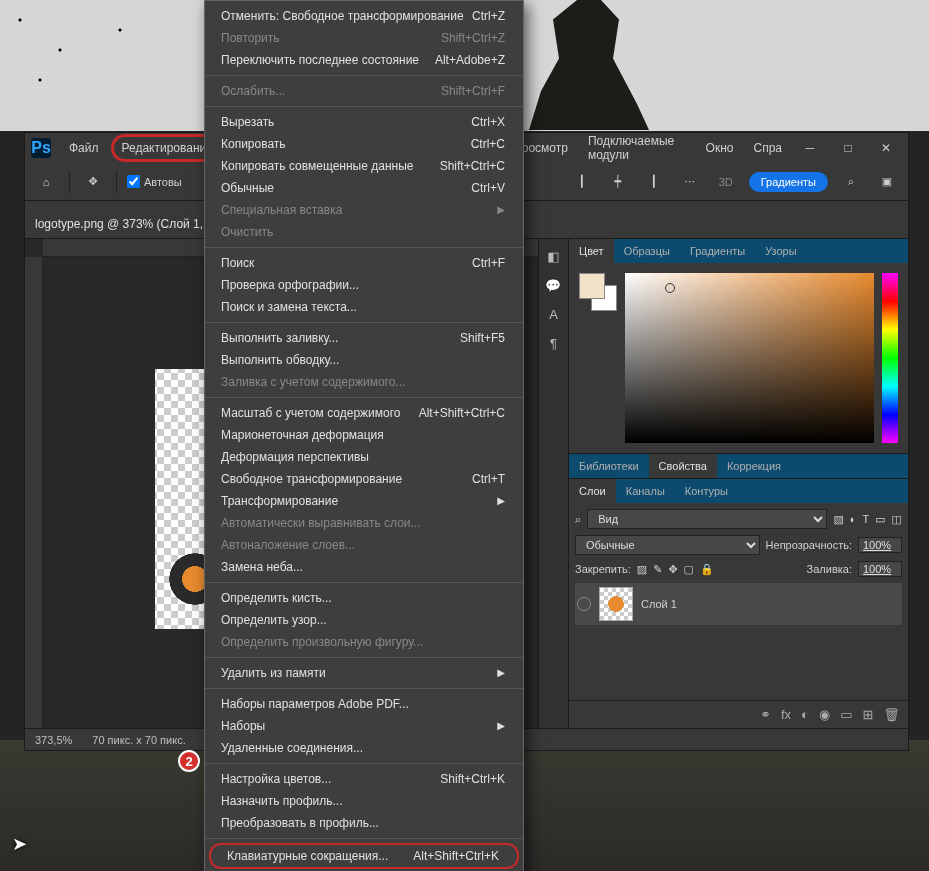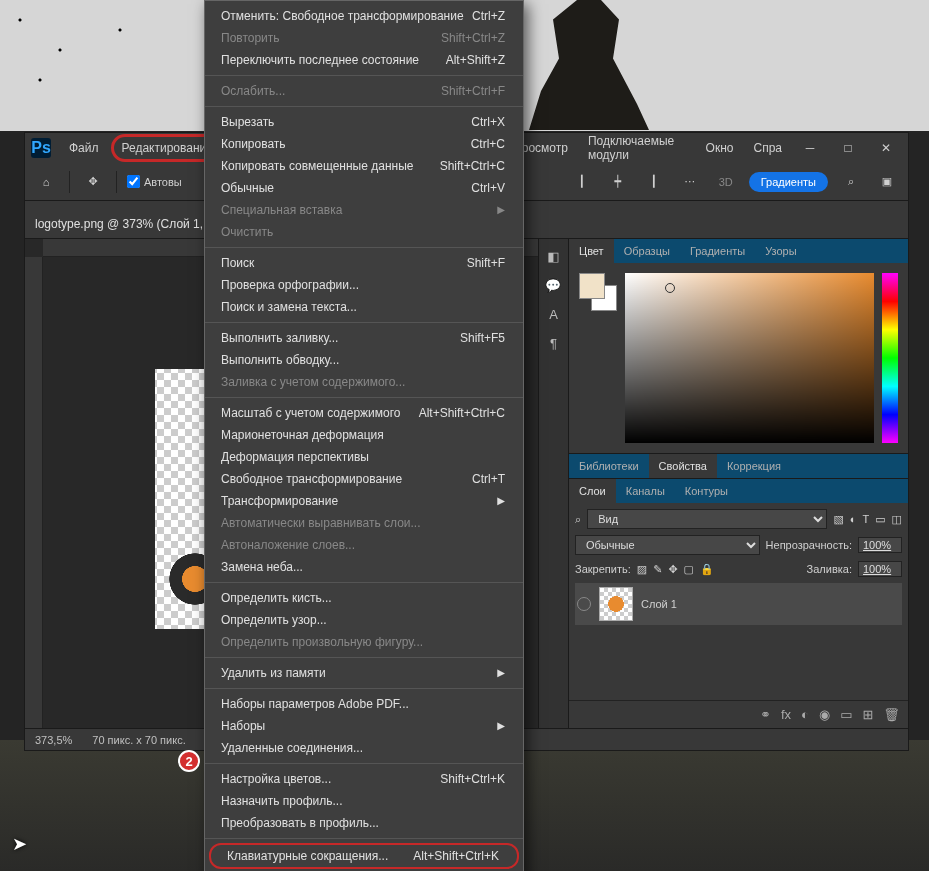--- a/index.html
+++ b/index.html
@@ -233,21 +233,21 @@
     <div class="dropdown-item">
       <span>Отменить: Свободное трансформирование</span>
       <span class="shortcut">Ctrl+Z</span>
     </div>
     <div class="dropdown-item disabled">
       <span>Повторить</span>
       <span class="shortcut">Shift+Ctrl+Z</span>
     </div>
     <div class="dropdown-item">
       <span>Переключить последнее состояние</span>
-      <span class="shortcut">Alt+Shift+Z</span>
+      <span class="shortcut">Alt+Adobe+Z</span>
     </div>
     <div class="dropdown-sep"></div>
     <div class="dropdown-item disabled">
       <span>Ослабить...</span>
       <span class="shortcut">Shift+Ctrl+F</span>
     </div>
     <div class="dropdown-sep"></div>
     <div class="dropdown-item">
       <span>Вырезать</span>
       <span class="shortcut">Ctrl+X</span>
@@ -267,21 +267,21 @@
     <div class="dropdown-item disabled">
       <span>Специальная вставка</span>
       <span class="arrow">▶</span>
     </div>
     <div class="dropdown-item disabled">
       <span>Очистить</span>
     </div>
     <div class="dropdown-sep"></div>
     <div class="dropdown-item">
       <span>Поиск</span>
-      <span class="shortcut">Shift+F</span>
+      <span class="shortcut">Ctrl+F</span>
     </div>
     <div class="dropdown-item">
       <span>Проверка орфографии...</span>
     </div>
     <div class="dropdown-item">
       <span>Поиск и замена текста...</span>
     </div>
     <div class="dropdown-sep"></div>
     <div class="dropdown-item">
       <span>Выполнить заливку...</span>

